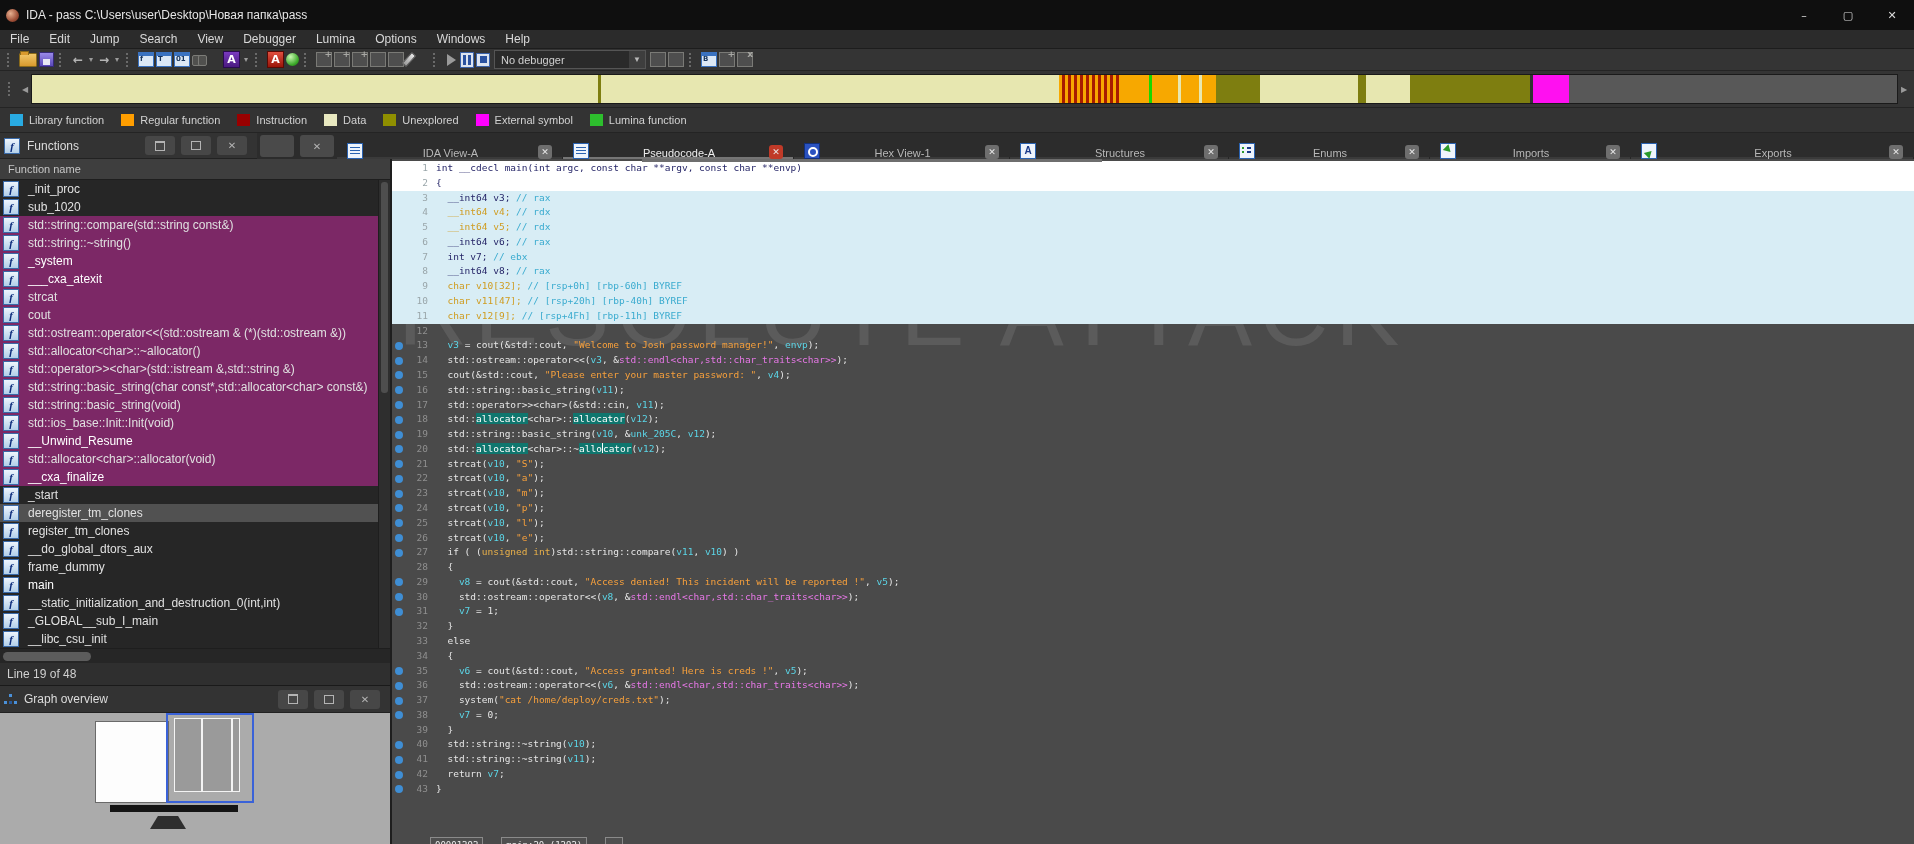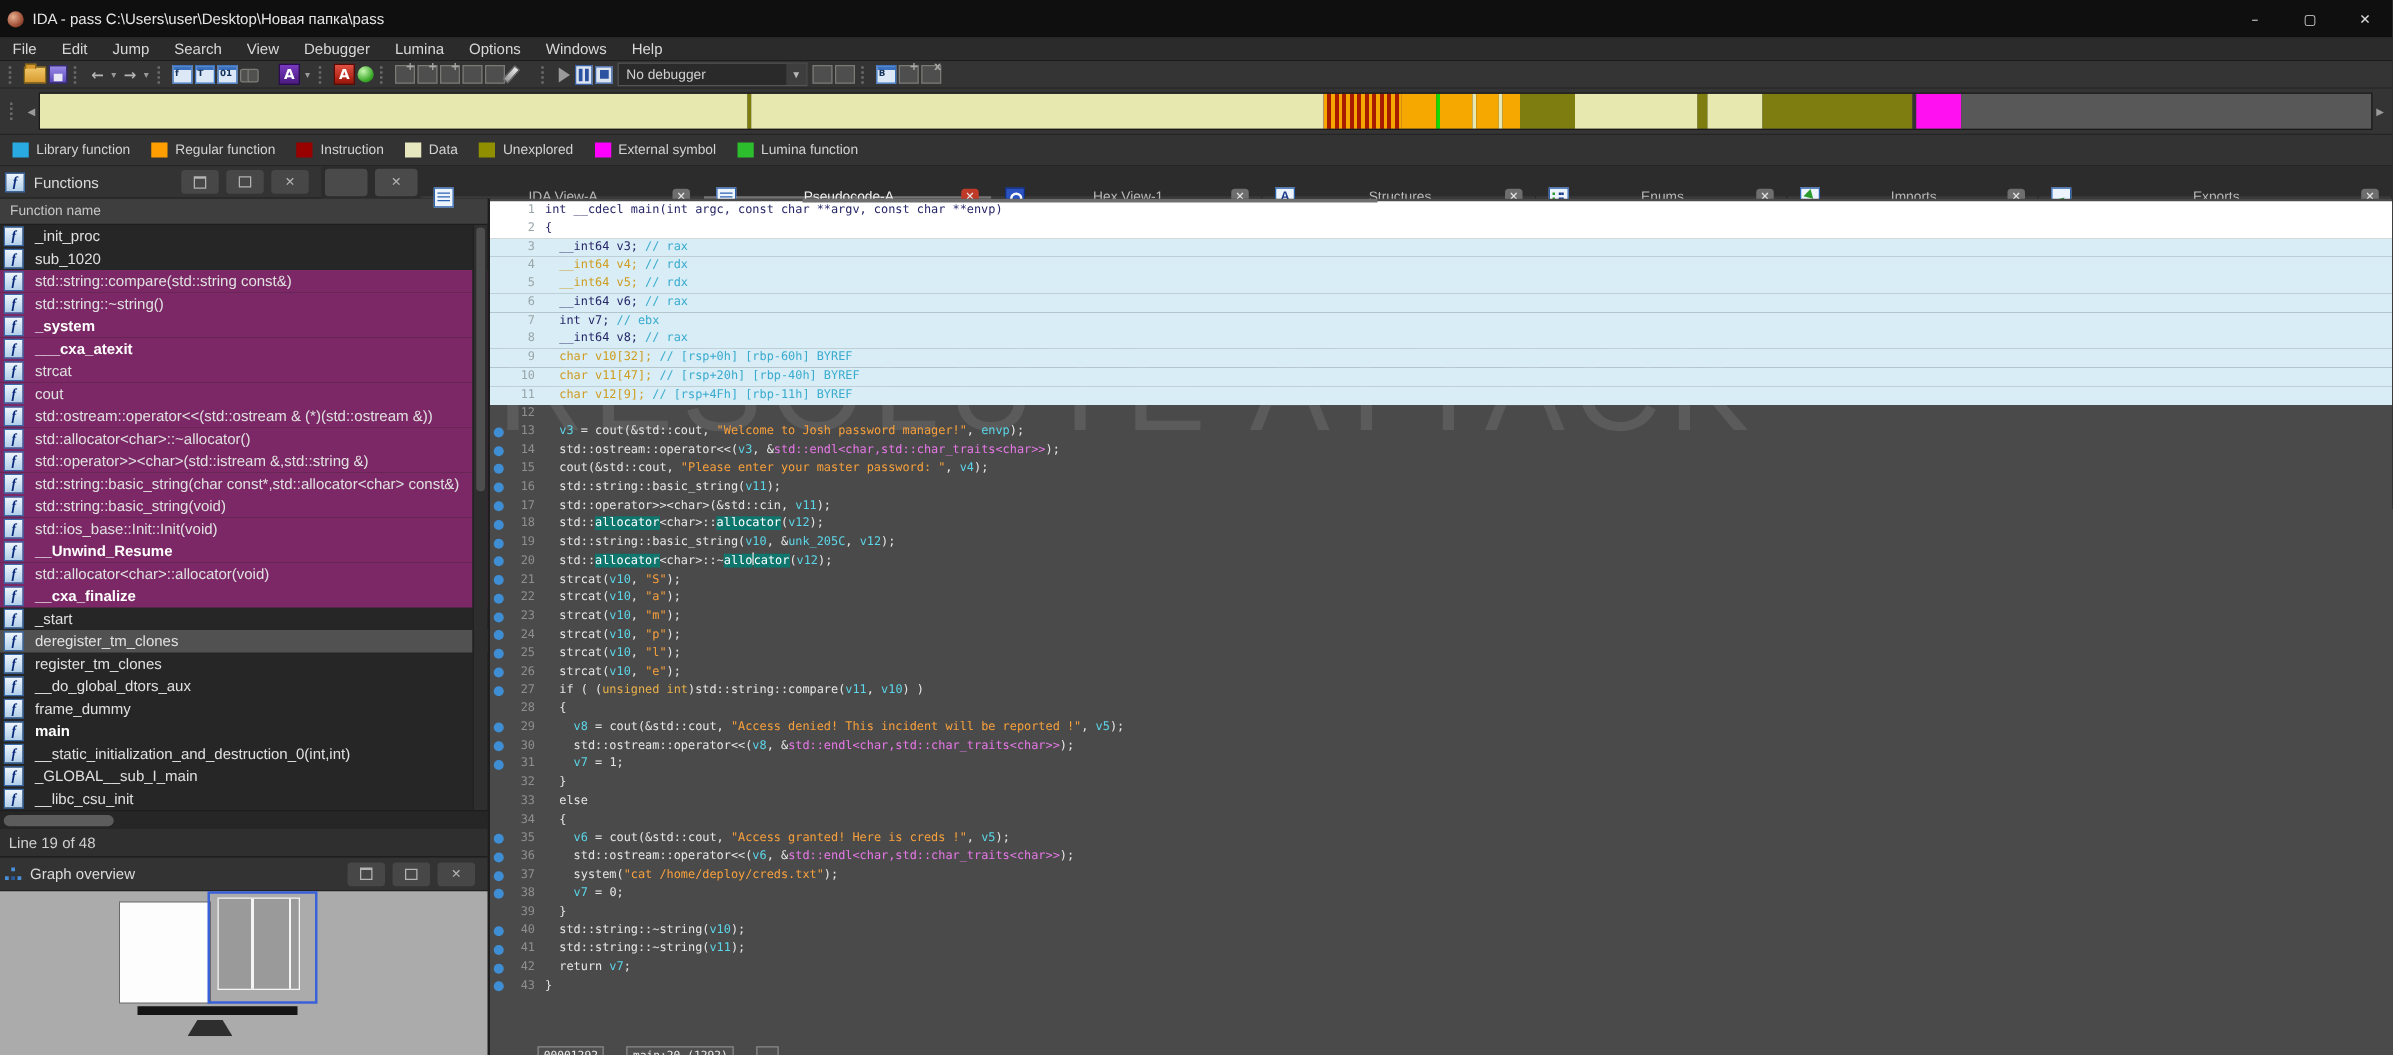--- a/index.html
+++ b/index.html
@@ -62,21 +62,21 @@
   .panelhead{background:#333;display:flex;align-items:center;padding:0 4px;border-bottom:1px solid #222;}
   .panelhead .ptitle{font-size:12px;color:#dcdcdc;margin-left:7px;}
   .pbtns{margin-left:auto;display:flex;gap:6px;padding-right:6px;}
   .pbtn{width:30px;height:19px;background:#474747;border-radius:3px;display:flex;align-items:center;justify-content:center;color:#b4b4b4;font-size:10px;}
   .pbtn .sq{width:8px;height:7px;border:1px solid #b4b4b4;border-top-width:2px;display:block;}
   .fhead{width:390px;}
   .ficon{width:14px;height:14px;background:linear-gradient(#eef5fd,#b2cfe9);border:1px solid #3a6aa8;display:flex;align-items:center;justify-content:center;
          font-family:"Liberation Serif",serif;font-style:italic;font-weight:bold;font-size:11px;color:#0a2a7a;flex:none;}
   .tabbar{flex:1;display:flex;align-items:stretch;}
   .tbtn{width:34px;margin:2px 3px;background:#4a4a4a;border-radius:3px;display:flex;align-items:center;justify-content:center;color:#b4b4b4;font-size:10px;}
-  .tab{display:flex;align-items:center;padding:0 10px;background:#3a3a3a;border-right:1px solid #262626;color:#b8b8b8;font-size:11px;margin-top:24px;}
+  .tab{display:flex;align-items:flex-end;padding:0 10px;background:#3a3a3a;border-right:1px solid #262626;color:#b8b8b8;font-size:11px;margin-top:24px;}
   .tab.active{background:#757575;color:#efefef;}
   .tab .tlabel{flex:1;text-align:center;padding:0 26px;}
   .tab .tclose{width:14px;height:14px;border-radius:3px;background:#6e6e6e;color:#e8e8e8;font-size:9px;display:flex;align-items:center;justify-content:center;font-family:"DejaVu Sans",sans-serif;}
   .tab.active .tclose{background:#c03a28;}
   .ticon{width:14px;height:14px;flex:none;position:relative;}
   .ticon-doc{background:#eef4fc;border:1px solid #2a62b0;}
   .ticon-doc::before{content:"";position:absolute;left:2px;top:3px;right:2px;height:1px;background:#2a62b0;box-shadow:0 3px 0 #2a62b0,0 6px 0 #2a62b0;}
   .ticon-hex{background:#2a52c0;border:1px solid #12307a;}
   .ticon-hex::before{content:"";position:absolute;left:3px;top:3px;width:6px;height:6px;border:2px solid #fff;border-radius:50%;}
   .ticon-struct{background:#eef4fc;border:1px solid #2a62b0;color:#1a3a8a;font:bold 10px "Liberation Sans",sans-serif;text-align:center;line-height:13px;}
@@ -88,21 +88,21 @@
   .ticon-exp::after{content:"";position:absolute;left:3px;top:4px;border:4px solid transparent;border-left:7px solid #2a9a2a;transform:rotate(-45deg);}
   
   .main{height:700px;display:flex;}
   .left{width:390px;flex:none;display:flex;flex-direction:column;background:#262626;border-right:2px solid #1e1e1e;}
   .colhead{height:20px;background:#3e3e3e;color:#c6c6c6;font-size:11px;display:flex;align-items:center;padding-left:8px;border-bottom:1px solid #1e1e1e;}
   .fnlist{height:468px;position:relative;overflow:hidden;}
   .frow{height:18px;display:flex;align-items:center;padding-left:3px;color:#e0e0e0;font-size:12px;white-space:nowrap;overflow:hidden;}
   .frow .fname{margin-left:9px;}
   .frow.purple{background:#7c2866;}
   .frow.sel{background:#515151;}
-  .frow.bold .fname{font-weight:bold;color:#fff;}
+  .frow.bold .fname{font-weight:normal;color:#fff;}
   .vscroll{position:absolute;top:0;right:0;width:11px;height:100%;background:#2e2e2e;border-left:1px solid #1e1e1e;}
   .vthumb{position:absolute;top:2px;left:2px;width:7px;height:45%;background:#4e4e4e;border-radius:3px;}
   .hscroll{height:14px;background:#262626;display:flex;align-items:center;border-top:1px solid #1e1e1e;}
   .hpill{width:88px;height:9px;margin-left:3px;background:#5c5c5c;border-radius:5px;}
   .linestatus{height:22px;display:flex;align-items:center;padding-left:7px;color:#d0d0d0;font-size:12px;background:#2f2f2f;}
   .ghead{height:26px;border-top:1px solid #1a1a1a;}
   .gicon{width:13px;height:13px;position:relative;flex:none;}
   .gicon::before{content:"";position:absolute;left:5px;top:1px;width:3px;height:3px;background:#4a90d8;box-shadow:-5px 7px 0 #4a90d8,5px 7px 0 #4a90d8,0 7px 0 #2a5a9a;}
   .grapharea{flex:1;background:#ababab;position:relative;}
   .gwhite{position:absolute;left:95px;top:8px;width:72px;height:80px;background:#fdfdfd;border:1px solid #6a6a6a;}

